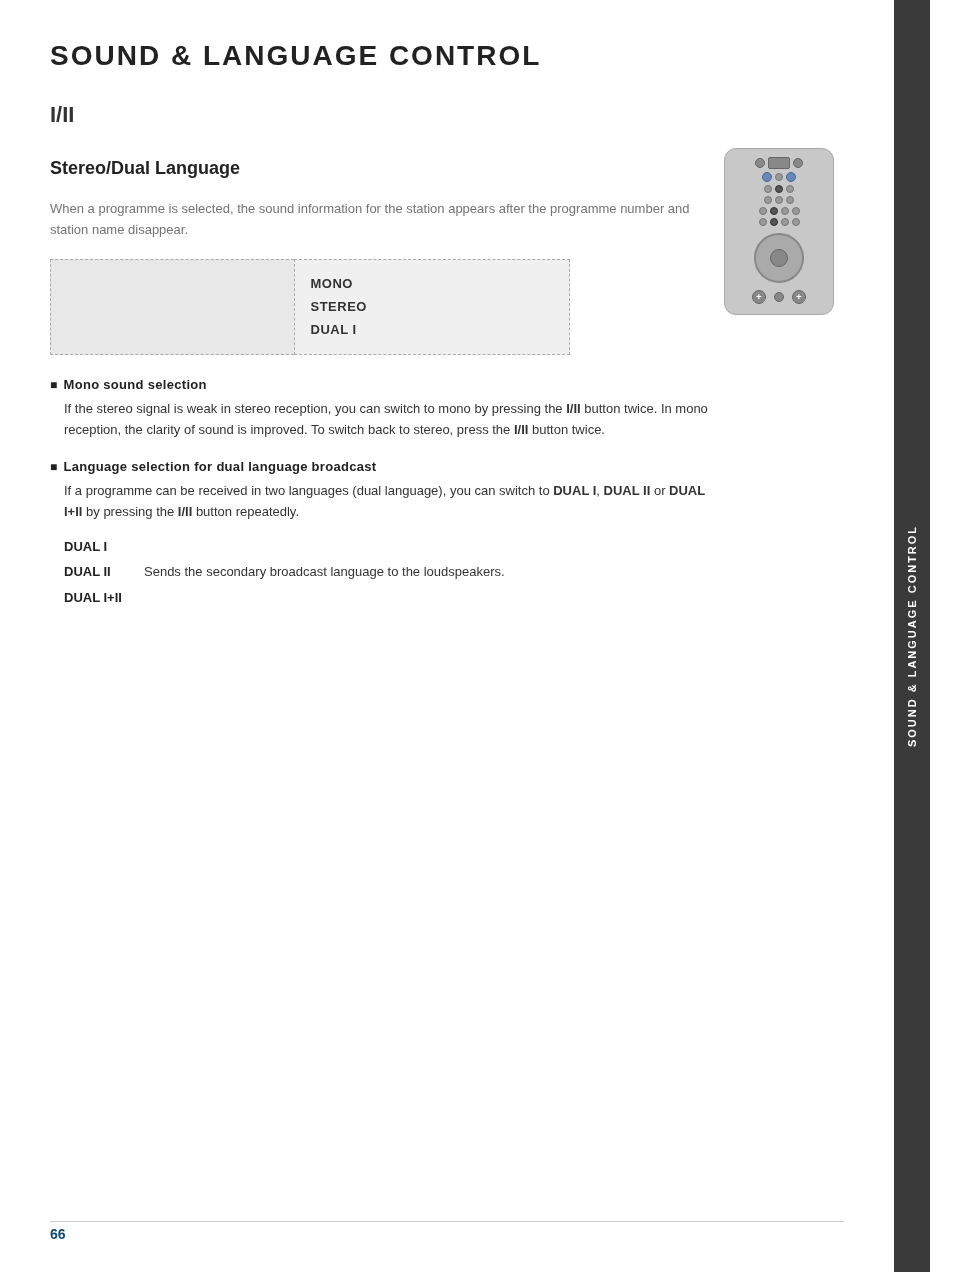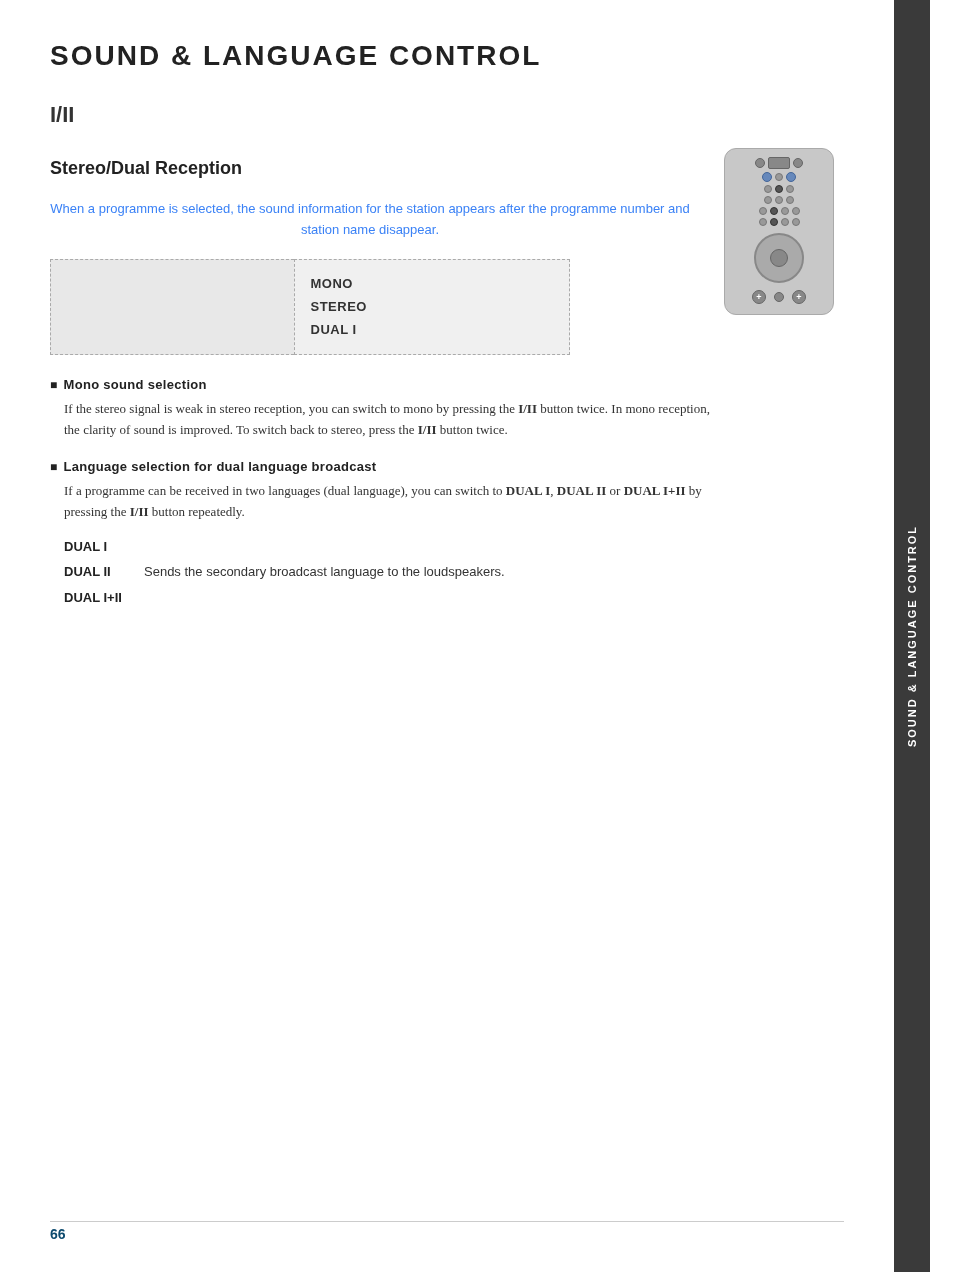--- a/index.html
+++ b/index.html
@@ -76,24 +76,23 @@
       font-size: 22px;
       font-weight: bold;
       color: #333;
       margin-bottom: 30px;
     }
 
     
     .description-text {
       font-size: 13px;
       line-height: 1.6;
-      color: #3b82f6;
+      color: #737373;
       margin-bottom: 18px;
       max-width: 640px;
-      text-align: center;
     }
 
     
     .display-box-container {
       display: flex;
       margin-bottom: 22px;
       max-width: 520px;
     }
 
     .display-box-left {
@@ -143,21 +142,20 @@
     .bullet-icon {
       font-size: 12px;
       color: #222;
     }
 
     .bullet-body {
       font-size: 13px;
       line-height: 1.65;
       color: #333;
       padding-left: 14px;
-      font-family: Liberation Serif, serif;
     }
 
     .bullet-body b {
       font-weight: bold;
     }
 
     
     .dual-table {
       margin-top: 14px;
       padding-left: 14px;
@@ -314,21 +312,21 @@
 <body>
 
 <div class="page-wrapper">
 
   <div class="main-content">
 
     <h1 class="page-title">SOUND &amp; LANGUAGE CONTROL</h1>
 
     <h2 class="i-ii-heading">I/II</h2>
 
-    <h3 class="section-heading">Stereo/Dual Reception</h3>
+    <h3 class="section-heading">Stereo/Dual Language</h3>
 
     <p class="description-text">When a programme is selected, the sound information for the station appears after the programme number and station name disappear.</p>
 
     <div class="display-box-container">
       <div class="display-box-left"></div>
       <div class="display-box-right">
         <div class="display-option">MONO</div>
         <div class="display-option">STEREO</div>
         <div class="display-option">DUAL I</div>
       </div>

